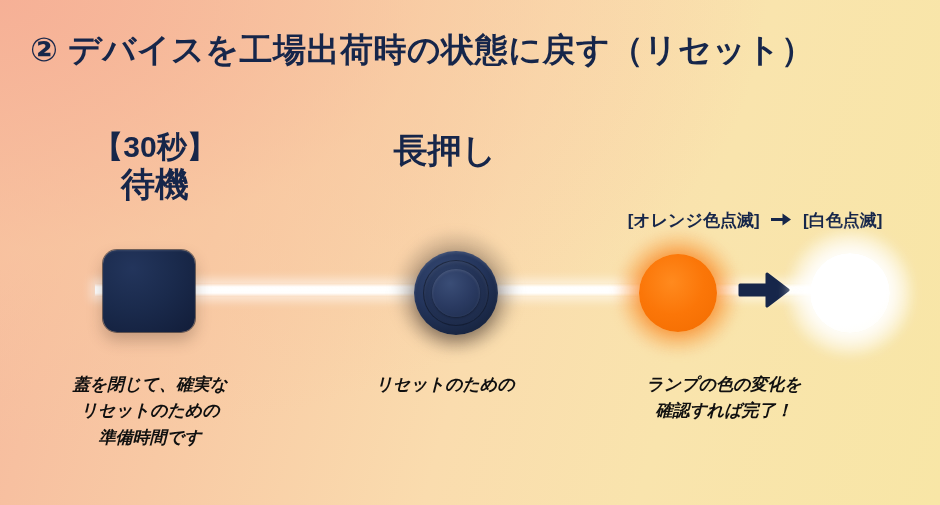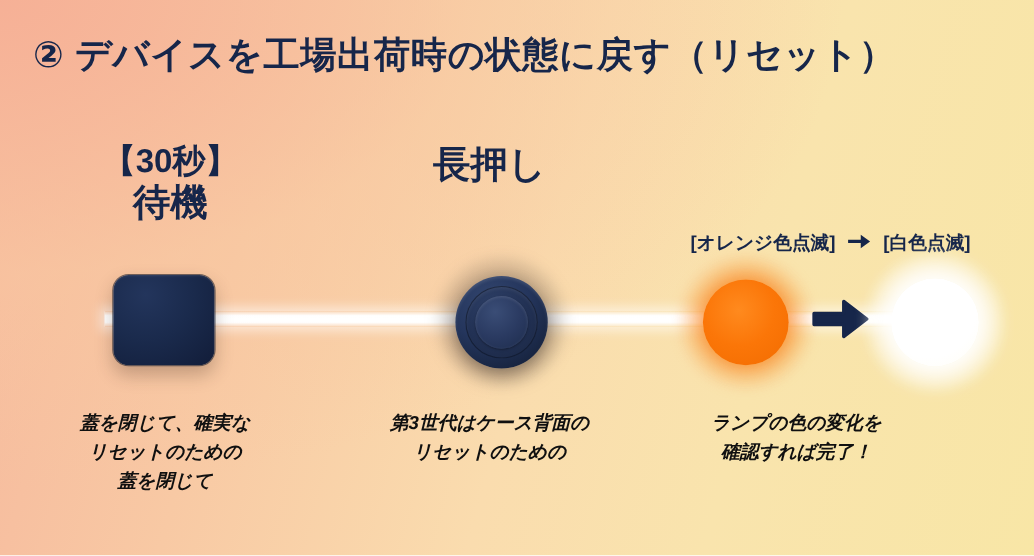--- a/index.html
+++ b/index.html
@@ -281,25 +281,24 @@
   </div>
 
   <div class="lamp-white-wrap">
     <div class="lamp-white-glow"></div>
     <div class="lamp-white-core"></div>
   </div>
 
   <div class="caption" id="cap-1">
     <span>蓋を閉じて、確実な</span>
     <span>リセットのための</span>
-    <span>蓋を閉じて</span>
+    <span>準備時間です</span>
   </div>
 
   <div class="caption" id="cap-2">
-    <span>第3世代はケース背面の</span>
     <span>リセットのための</span>
   </div>
 
   <div class="caption" id="cap-3">
     <span>ランプの色の変化を</span>
     <span>確認すれば完了！</span>
   </div>
 
 </div>
 

